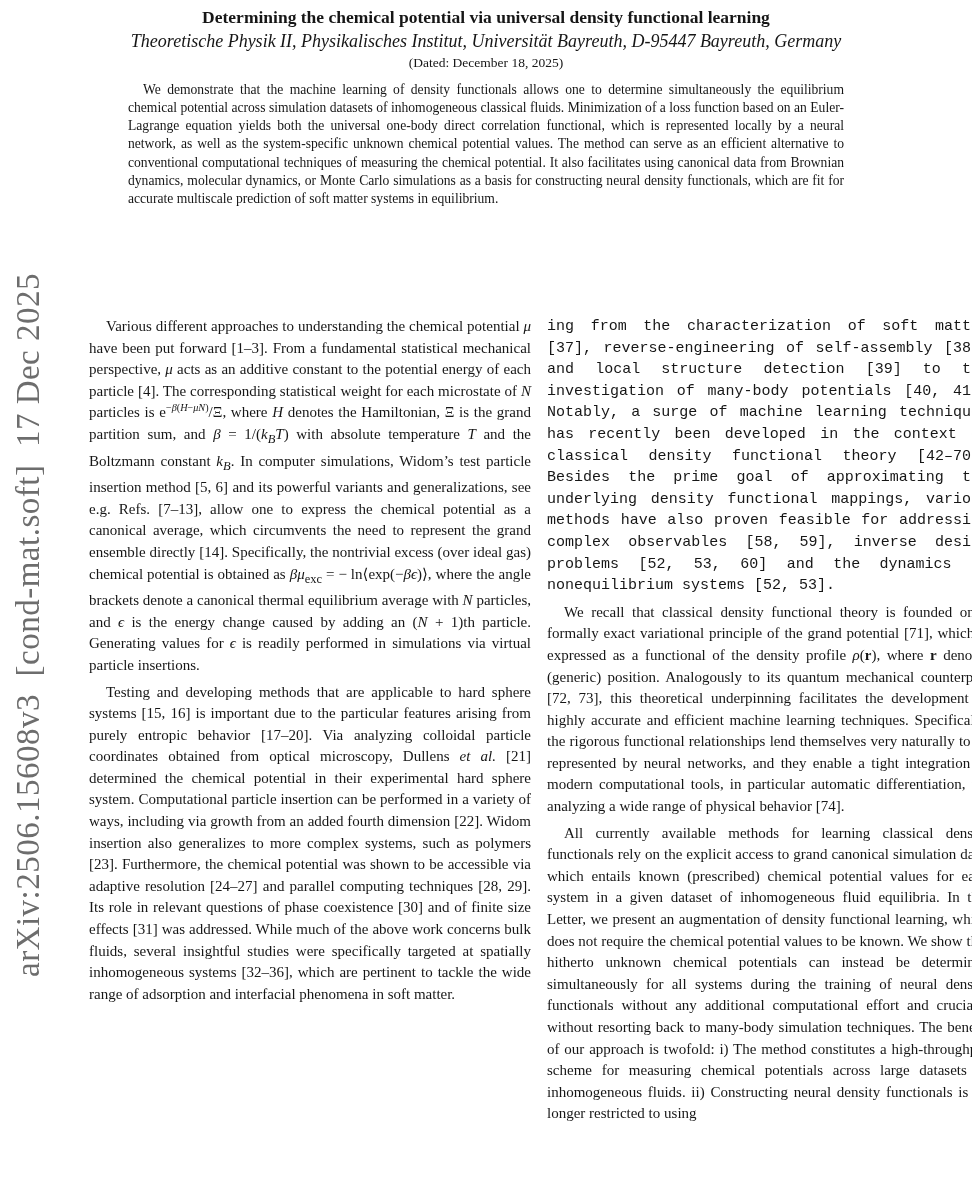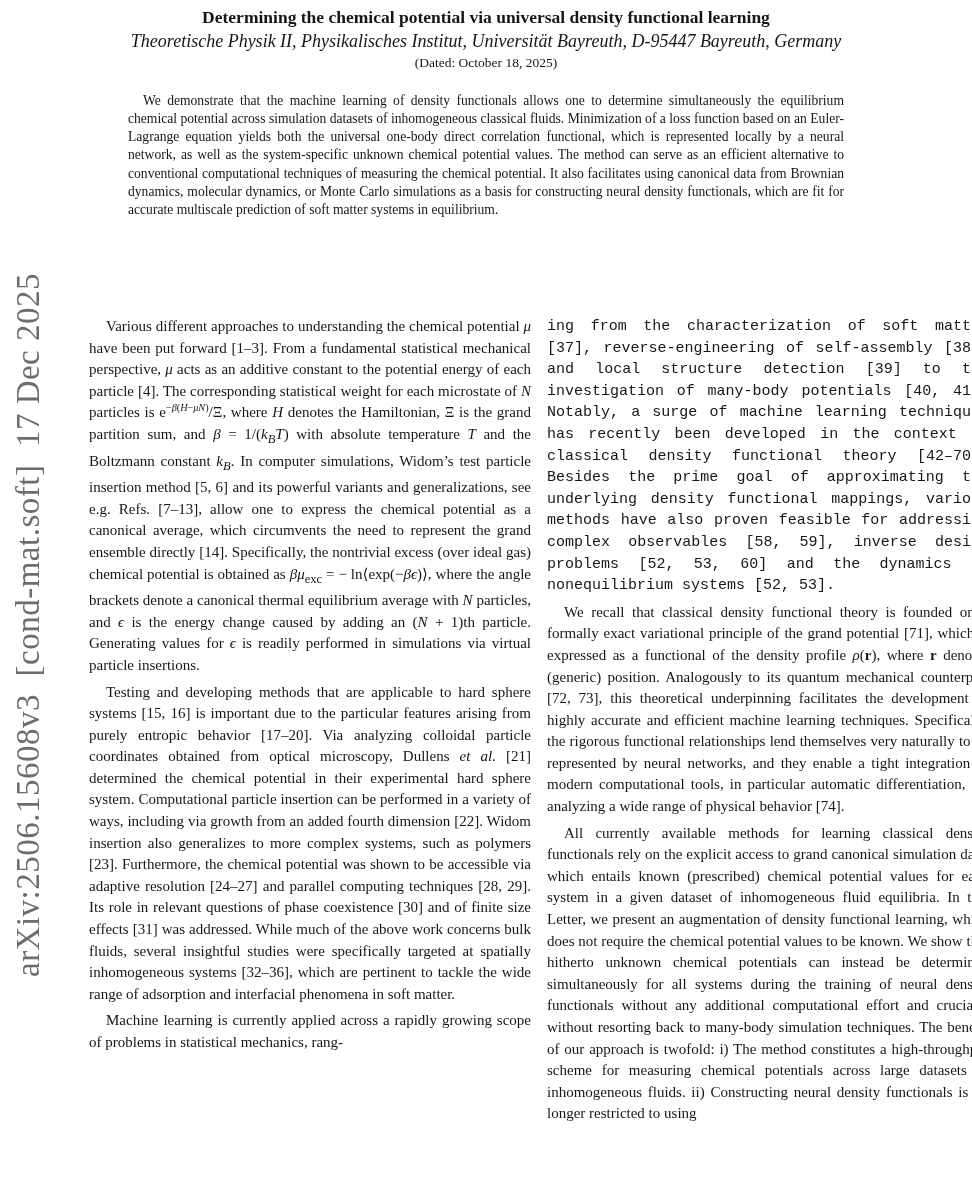--- a/index.html
+++ b/index.html
@@ -59,21 +59,21 @@
     font-style: italic;
   }
   .dateline {
     margin-top: 3px;
     font-size: 13.5px;
   }
 
   
   .abstract {
     width: 716px;
-    margin: 21px auto 0 auto;
+    margin: 10px auto 0 auto;
     font-size: 13.6px;
     line-height: 18.2px;
     text-align: justify;
     text-indent: 15px;
   }
 
   
   .columns {
     position: absolute;
     top: 316px;
@@ -101,30 +101,29 @@
 </head>
 <body>
 
 <div class="page">
 
   <div class="arxiv-stamp">arXiv:2506.15608v3  [cond-mat.soft]  17 Dec 2025</div>
 
   <div class="header">
     <h1 class="title">Determining the chemical potential via universal density functional learning</h1>
     <div class="affiliation">Theoretische Physik II, Physikalisches Institut, Universität Bayreuth, D-95447 Bayreuth, Germany</div>
-    <div class="dateline">(Dated: October 18, 2025)</div>
+    <div class="dateline">(Dated: December 18, 2025)</div>
   </div>
 
   <div class="abstract">We demonstrate that the machine learning of density functionals allows one to determine simultaneously the equilibrium chemical potential across simulation datasets of inhomogeneous classical fluids. Minimization of a loss function based on an Euler-Lagrange equation yields both the universal one-body direct correlation functional, which is represented locally by a neural network, as well as the system-specific unknown chemical potential values. The method can serve as an efficient alternative to conventional computational techniques of measuring the chemical potential. It also facilitates using canonical data from Brownian dynamics, molecular dynamics, or Monte Carlo simulations as a basis for constructing neural density functionals, which are fit for accurate multiscale prediction of soft matter systems in equilibrium.</div>
 
   <div class="columns">
     <div class="col">
       <p>Various different approaches to understanding the chemical potential <i>μ</i> have been put forward [1–3]. From a fundamental statistical mechanical perspective, <i>μ</i> acts as an additive constant to the potential energy of each particle [4]. The corresponding statistical weight for each microstate of <i>N</i> particles is e<sup>−<i>β</i>(<i>H</i>−<i>μN</i>)</sup>/Ξ, where <i>H</i> denotes the Hamiltonian, Ξ is the grand partition sum, and <i>β</i> = 1/(<i>k<sub>B</sub>T</i>) with absolute temperature <i>T</i> and the Boltzmann constant <i>k<sub>B</sub></i>. In computer simulations, Widom’s test particle insertion method [5, 6] and its powerful variants and generalizations, see e.g. Refs. [7–13], allow one to express the chemical potential as a canonical average, which circumvents the need to represent the grand ensemble directly [14]. Specifically, the nontrivial excess (over ideal gas) chemical potential is obtained as <i>βμ</i><sub>exc</sub> = − ln⟨exp(−<i>βϵ</i>)⟩, where the angle brackets denote a canonical thermal equilibrium average with <i>N</i> particles, and <i>ϵ</i> is the energy change caused by adding an (<i>N</i> + 1)th particle. Generating values for <i>ϵ</i> is readily performed in simulations via virtual particle insertions.</p>
       <p>Testing and developing methods that are applicable to hard sphere systems [15, 16] is important due to the particular features arising from purely entropic behavior [17–20]. Via analyzing colloidal particle coordinates obtained from optical microscopy, Dullens <i>et al.</i> [21] determined the chemical potential in their experimental hard sphere system. Computational particle insertion can be performed in a variety of ways, including via growth from an added fourth dimension [22]. Widom insertion also generalizes to more complex systems, such as polymers [23]. Furthermore, the chemical potential was shown to be accessible via adaptive resolution [24–27] and parallel computing techniques [28, 29]. Its role in relevant questions of phase coexistence [30] and of finite size effects [31] was addressed. While much of the above work concerns bulk fluids, several insightful studies were specifically targeted at spatially inhomogeneous systems [32–36], which are pertinent to tackle the wide range of adsorption and interfacial phenomena in soft matter.</p>
-      <p>Machine learning is currently applied across a rapidly growing scope of problems in statistical mechanics, rang-</p>
     </div>
     <div class="col">
       <p class="noindent">ing from the characterization of soft matter [37], reverse-engineering of self-assembly [38], and local structure detection [39] to the investigation of many-body potentials [40, 41]. Notably, a surge of machine learning techniques has recently been developed in the context of classical density functional theory [42–70]. Besides the prime goal of approximating the underlying density functional mappings, various methods have also proven feasible for addressing complex observables [58, 59], inverse design problems [52, 53, 60] and the dynamics in nonequilibrium systems [52, 53].</p>
       <p>We recall that classical density functional theory is founded on a formally exact variational principle of the grand potential [71], which is expressed as a functional of the density profile <i>ρ</i>(<b>r</b>), where <b>r</b> denotes (generic) position. Analogously to its quantum mechanical counterpart [72, 73], this theoretical underpinning facilitates the development of highly accurate and efficient machine learning techniques. Specifically, the rigorous functional relationships lend themselves very naturally to be represented by neural networks, and they enable a tight integration of modern computational tools, in particular automatic differentiation, for analyzing a wide range of physical behavior [74].</p>
       <p>All currently available methods for learning classical density functionals rely on the explicit access to grand canonical simulation data, which entails known (prescribed) chemical potential values for each system in a given dataset of inhomogeneous fluid equilibria. In this Letter, we present an augmentation of density functional learning, which does not require the chemical potential values to be known. We show that hitherto unknown chemical potentials can instead be determined simultaneously for all systems during the training of neural density functionals without any additional computational effort and crucially without resorting back to many-body simulation techniques. The benefit of our approach is twofold: i) The method constitutes a high-throughput scheme for measuring chemical potentials across large datasets of inhomogeneous fluids. ii) Constructing neural density functionals is no longer restricted to using</p>
     </div>
   </div>
 
 </div>
 

